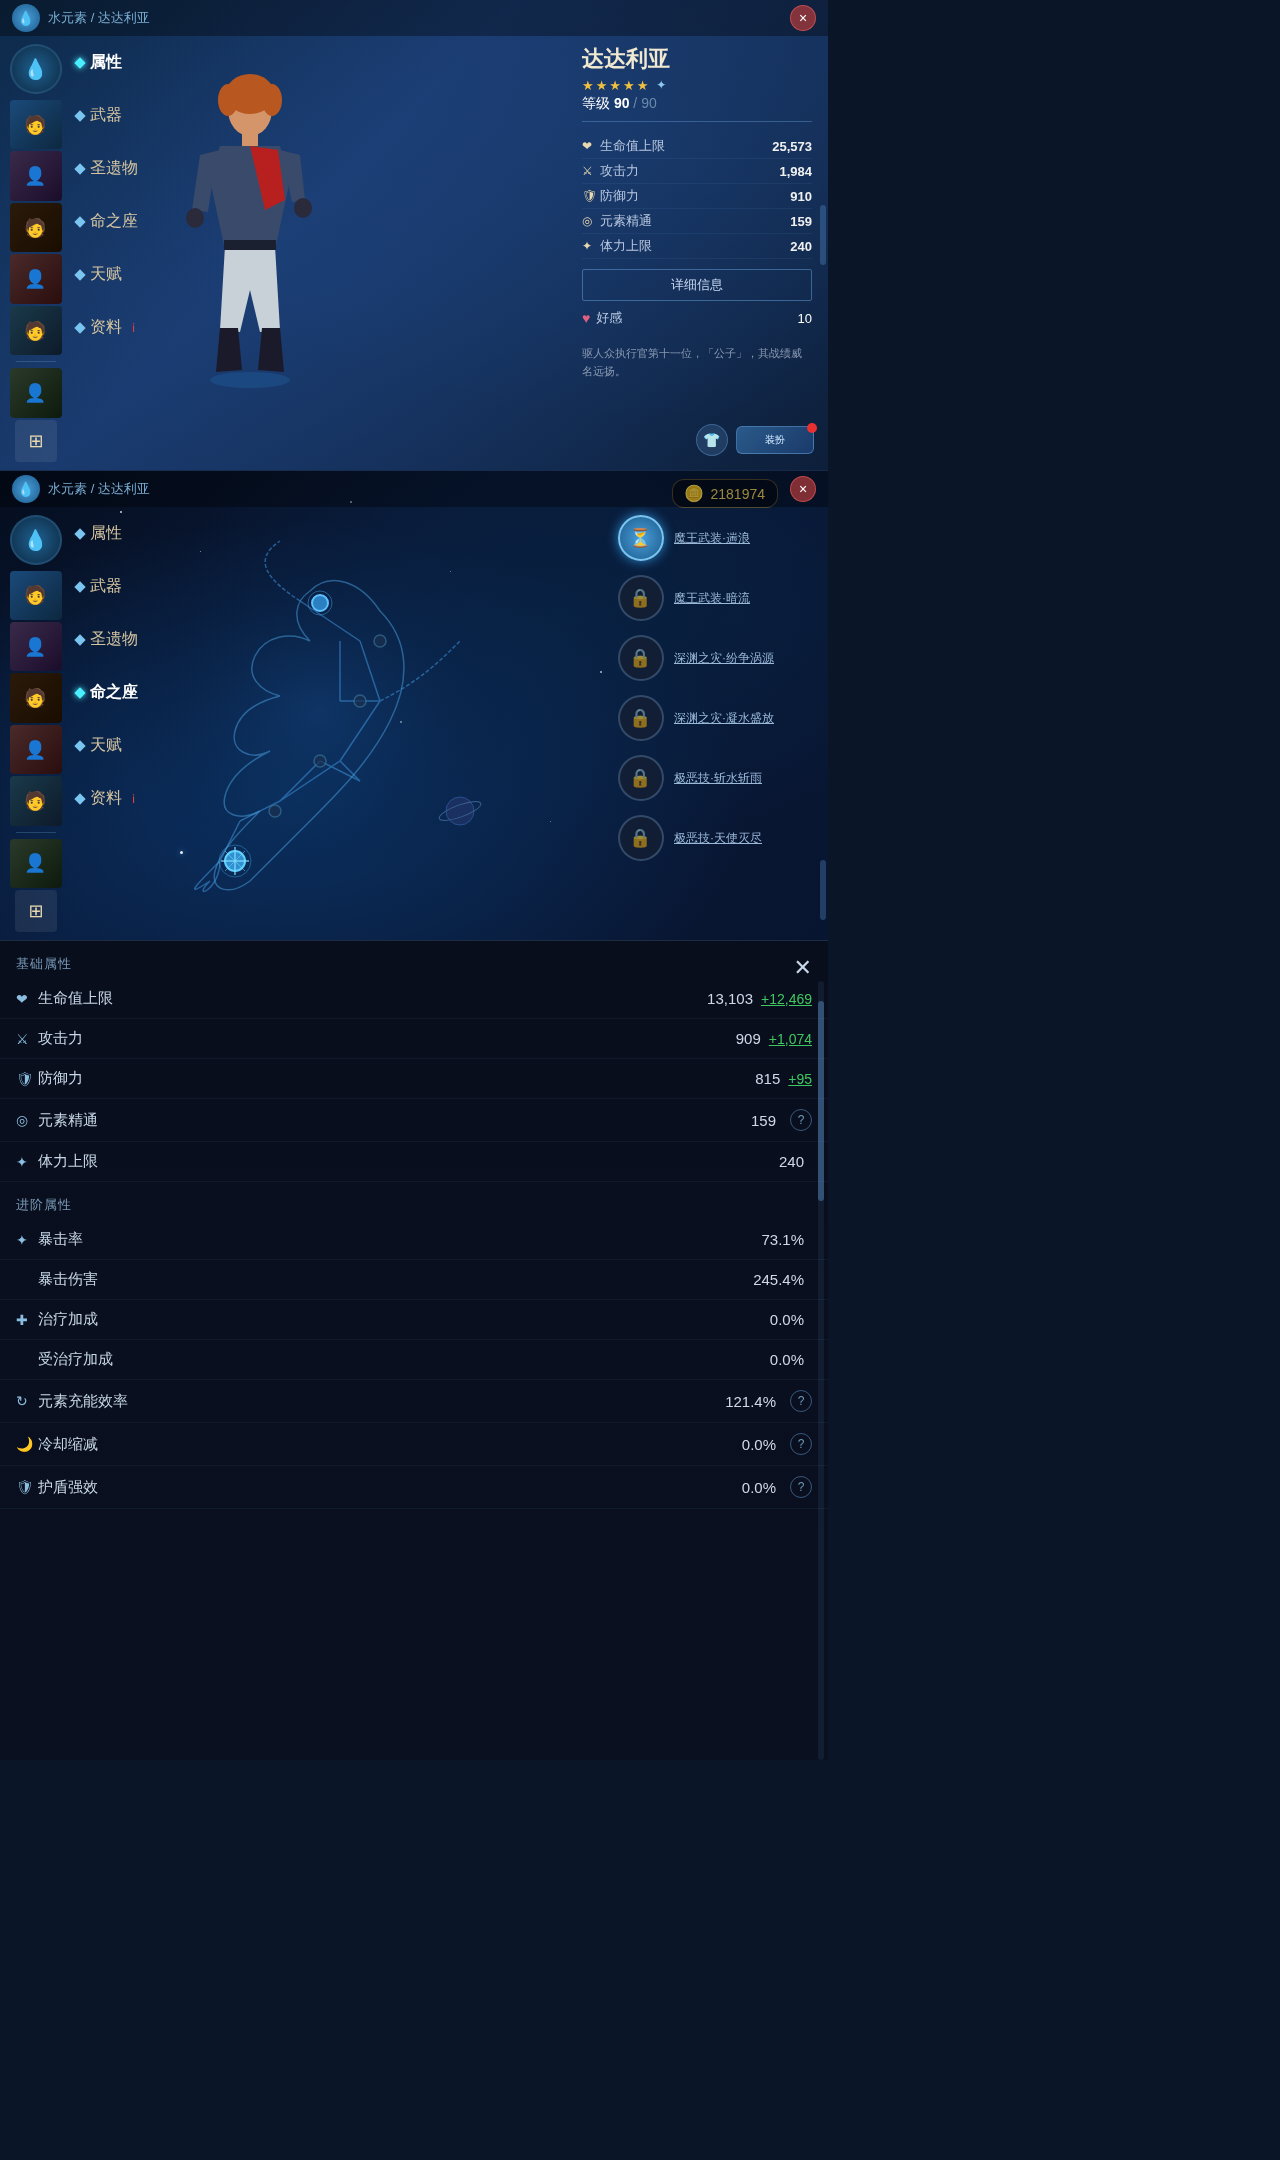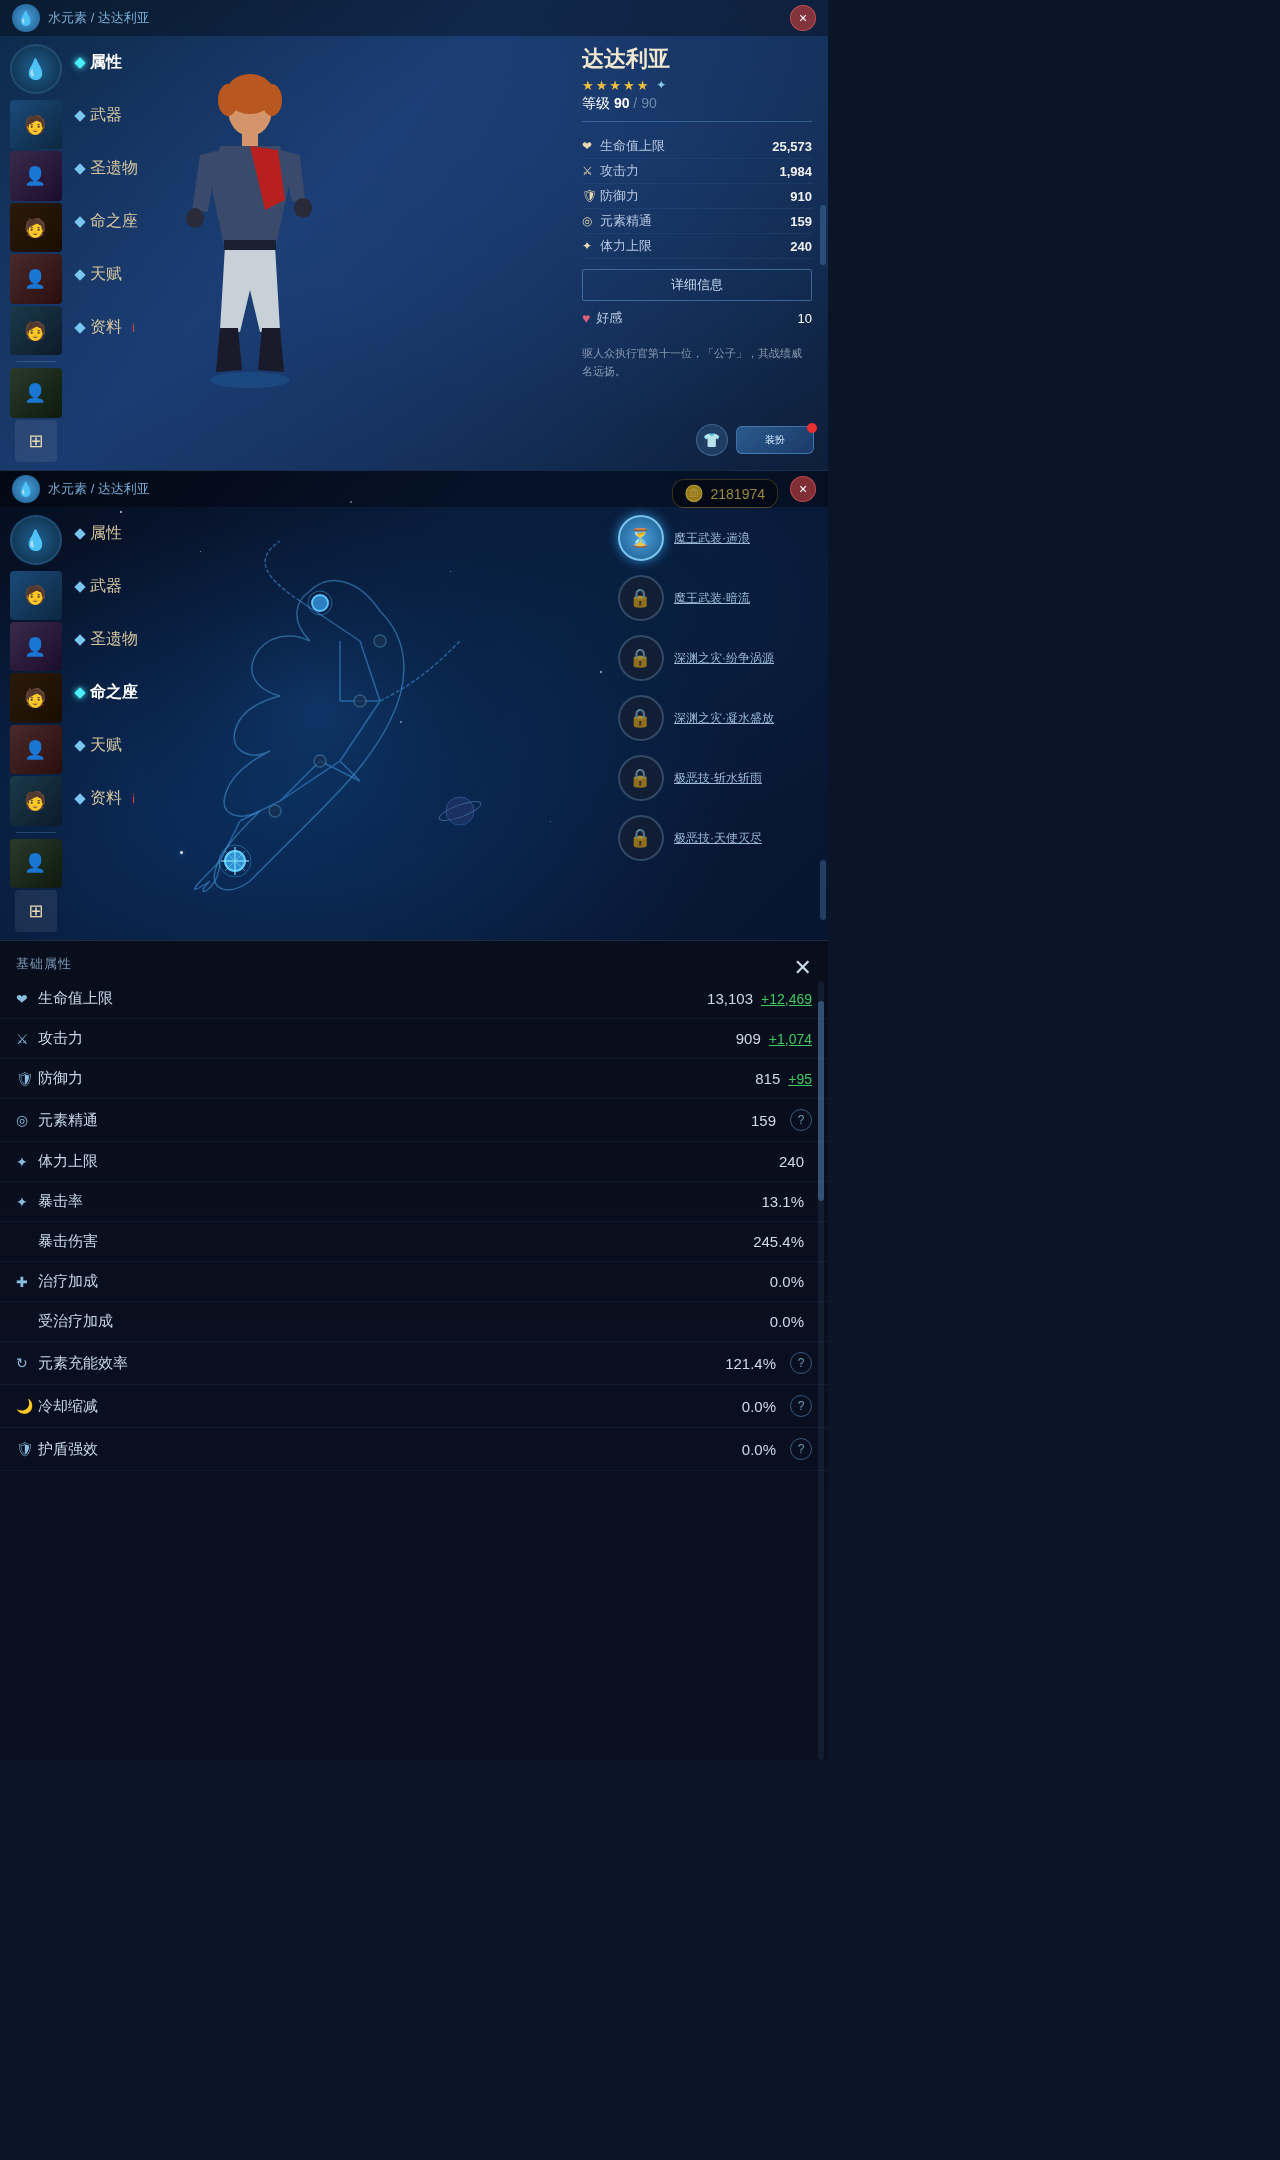--- a/index.html
+++ b/index.html
@@ -788,25 +788,26 @@
     <div class="stats-row-help">?</div>
   </div>
 
   <div class="stats-row">
     <span class="stats-row-icon">✦</span>
     <span class="stats-row-name">体力上限</span>
     <span class="stats-row-base">240</span>
     <span class="stats-row-bonus"></span>
   </div>
 
+  <div class="stats-section-title">进阶属性</div>
 
   <div class="stats-row">
     <span class="stats-row-icon">✦</span>
     <span class="stats-row-name">暴击率</span>
-    <span class="stats-row-base">13.1%</span>
+    <span class="stats-row-base">73.1%</span>
   </div>
 
   <div class="stats-row">
     <span class="stats-row-icon"></span>
     <span class="stats-row-name">暴击伤害</span>
     <span class="stats-row-base">245.4%</span>
   </div>
 
   <div class="stats-row">
     <span class="stats-row-icon">✚</span>

